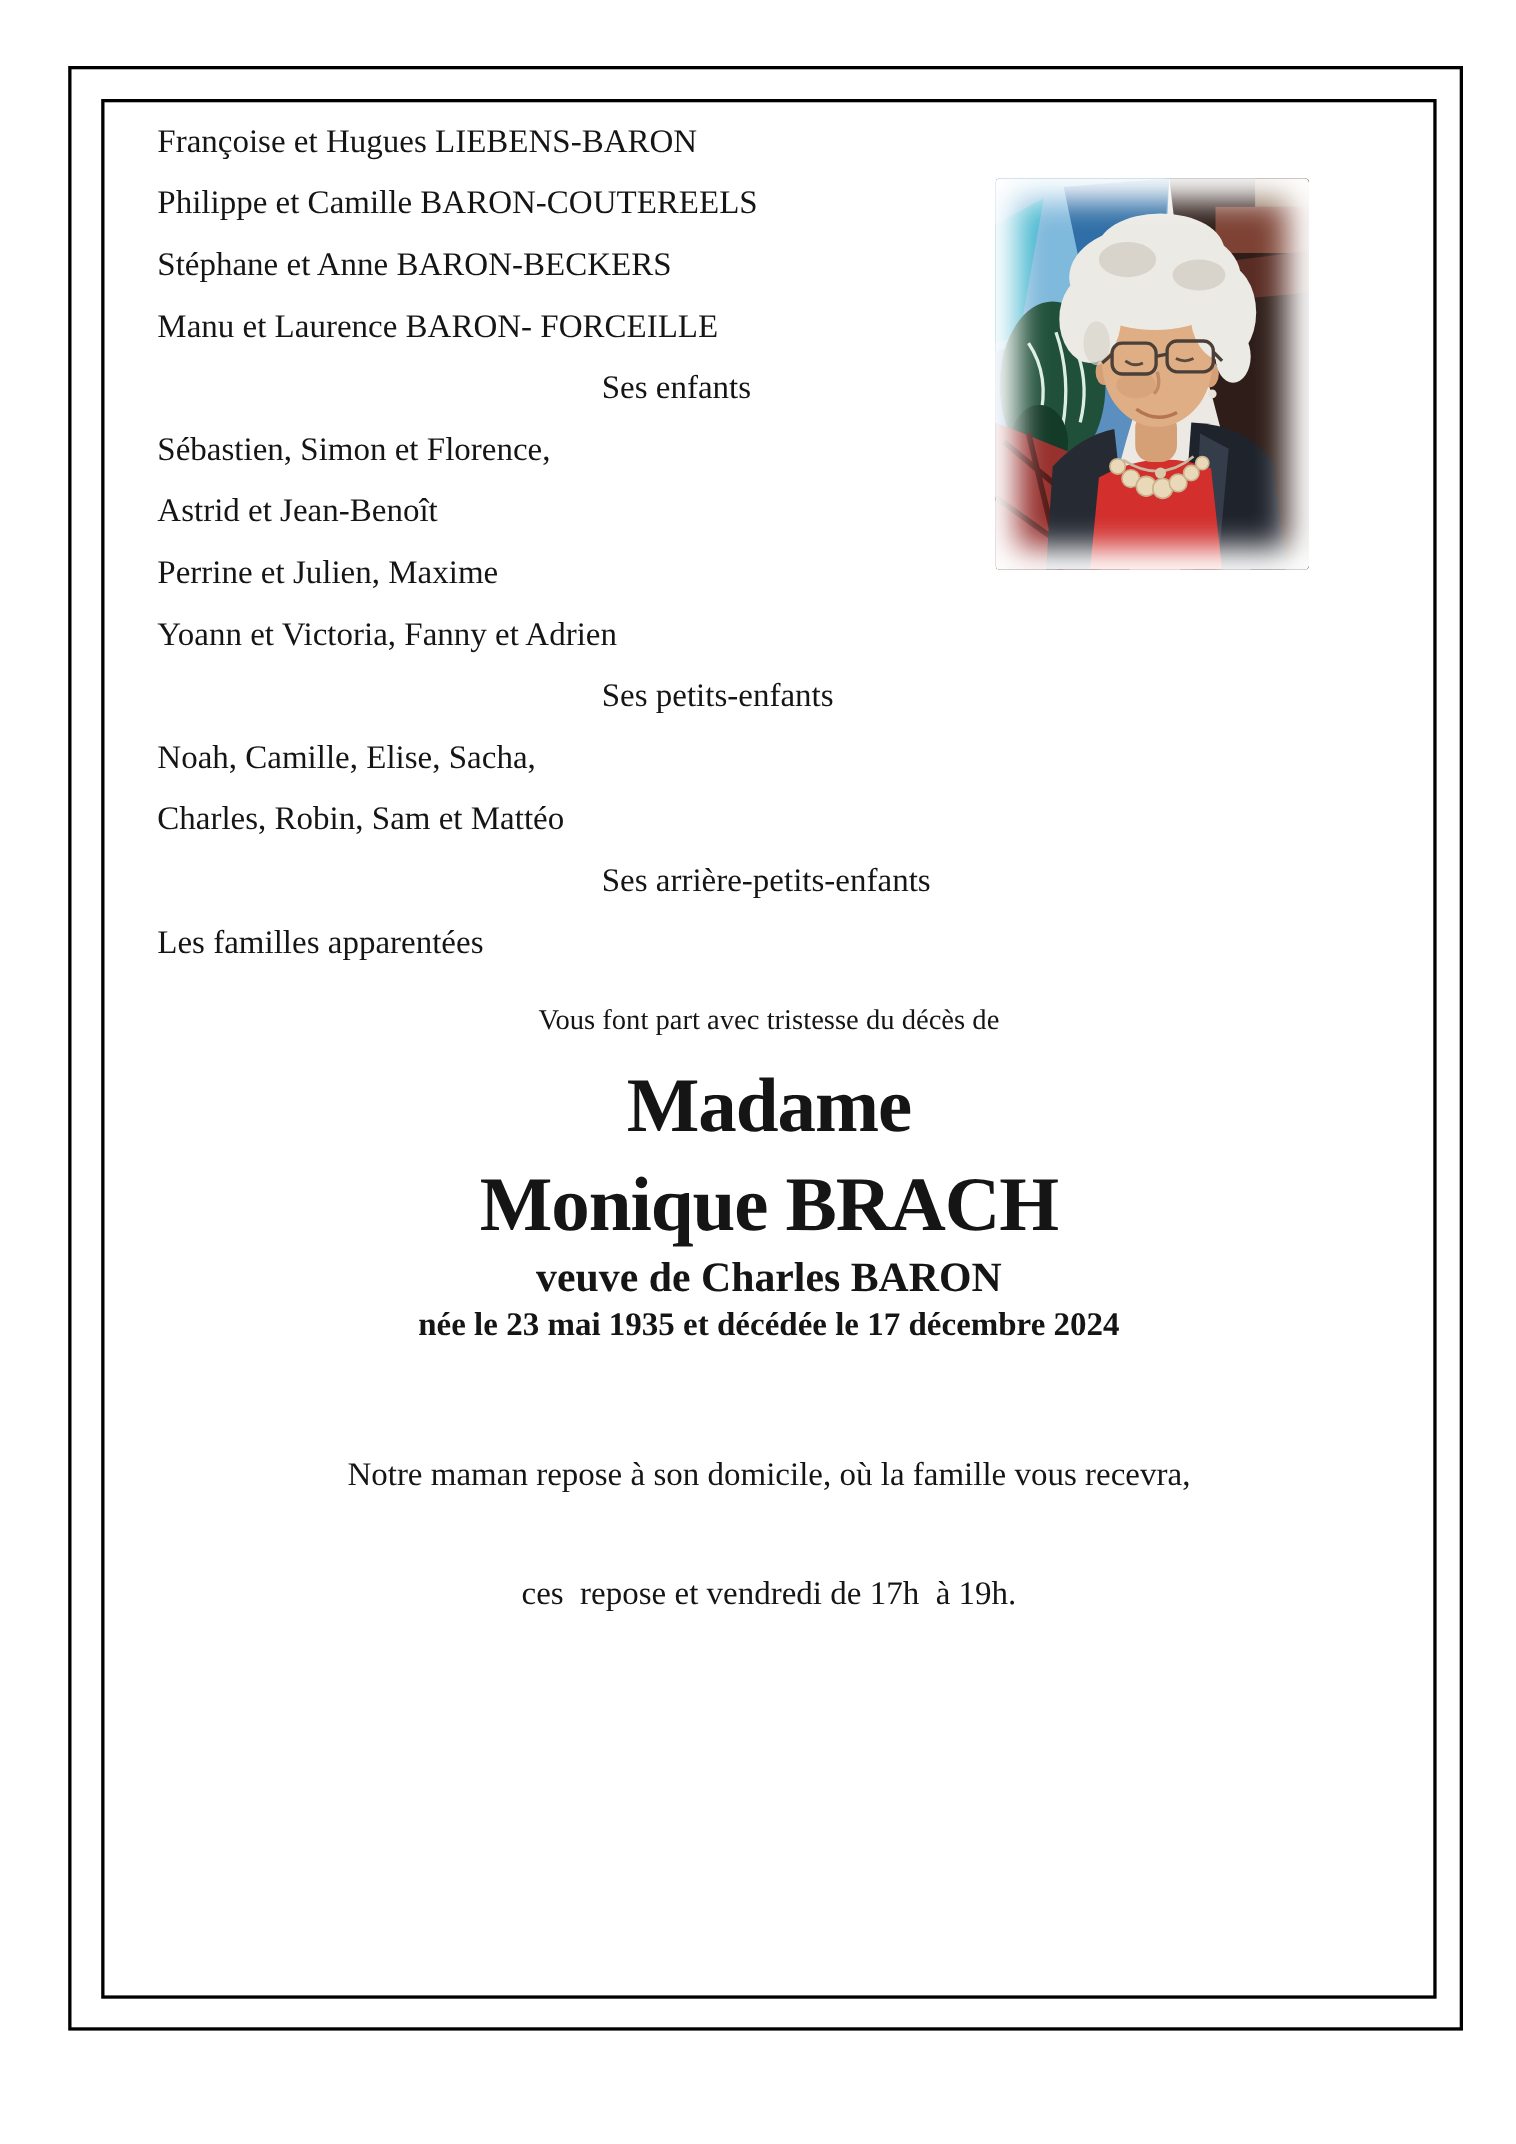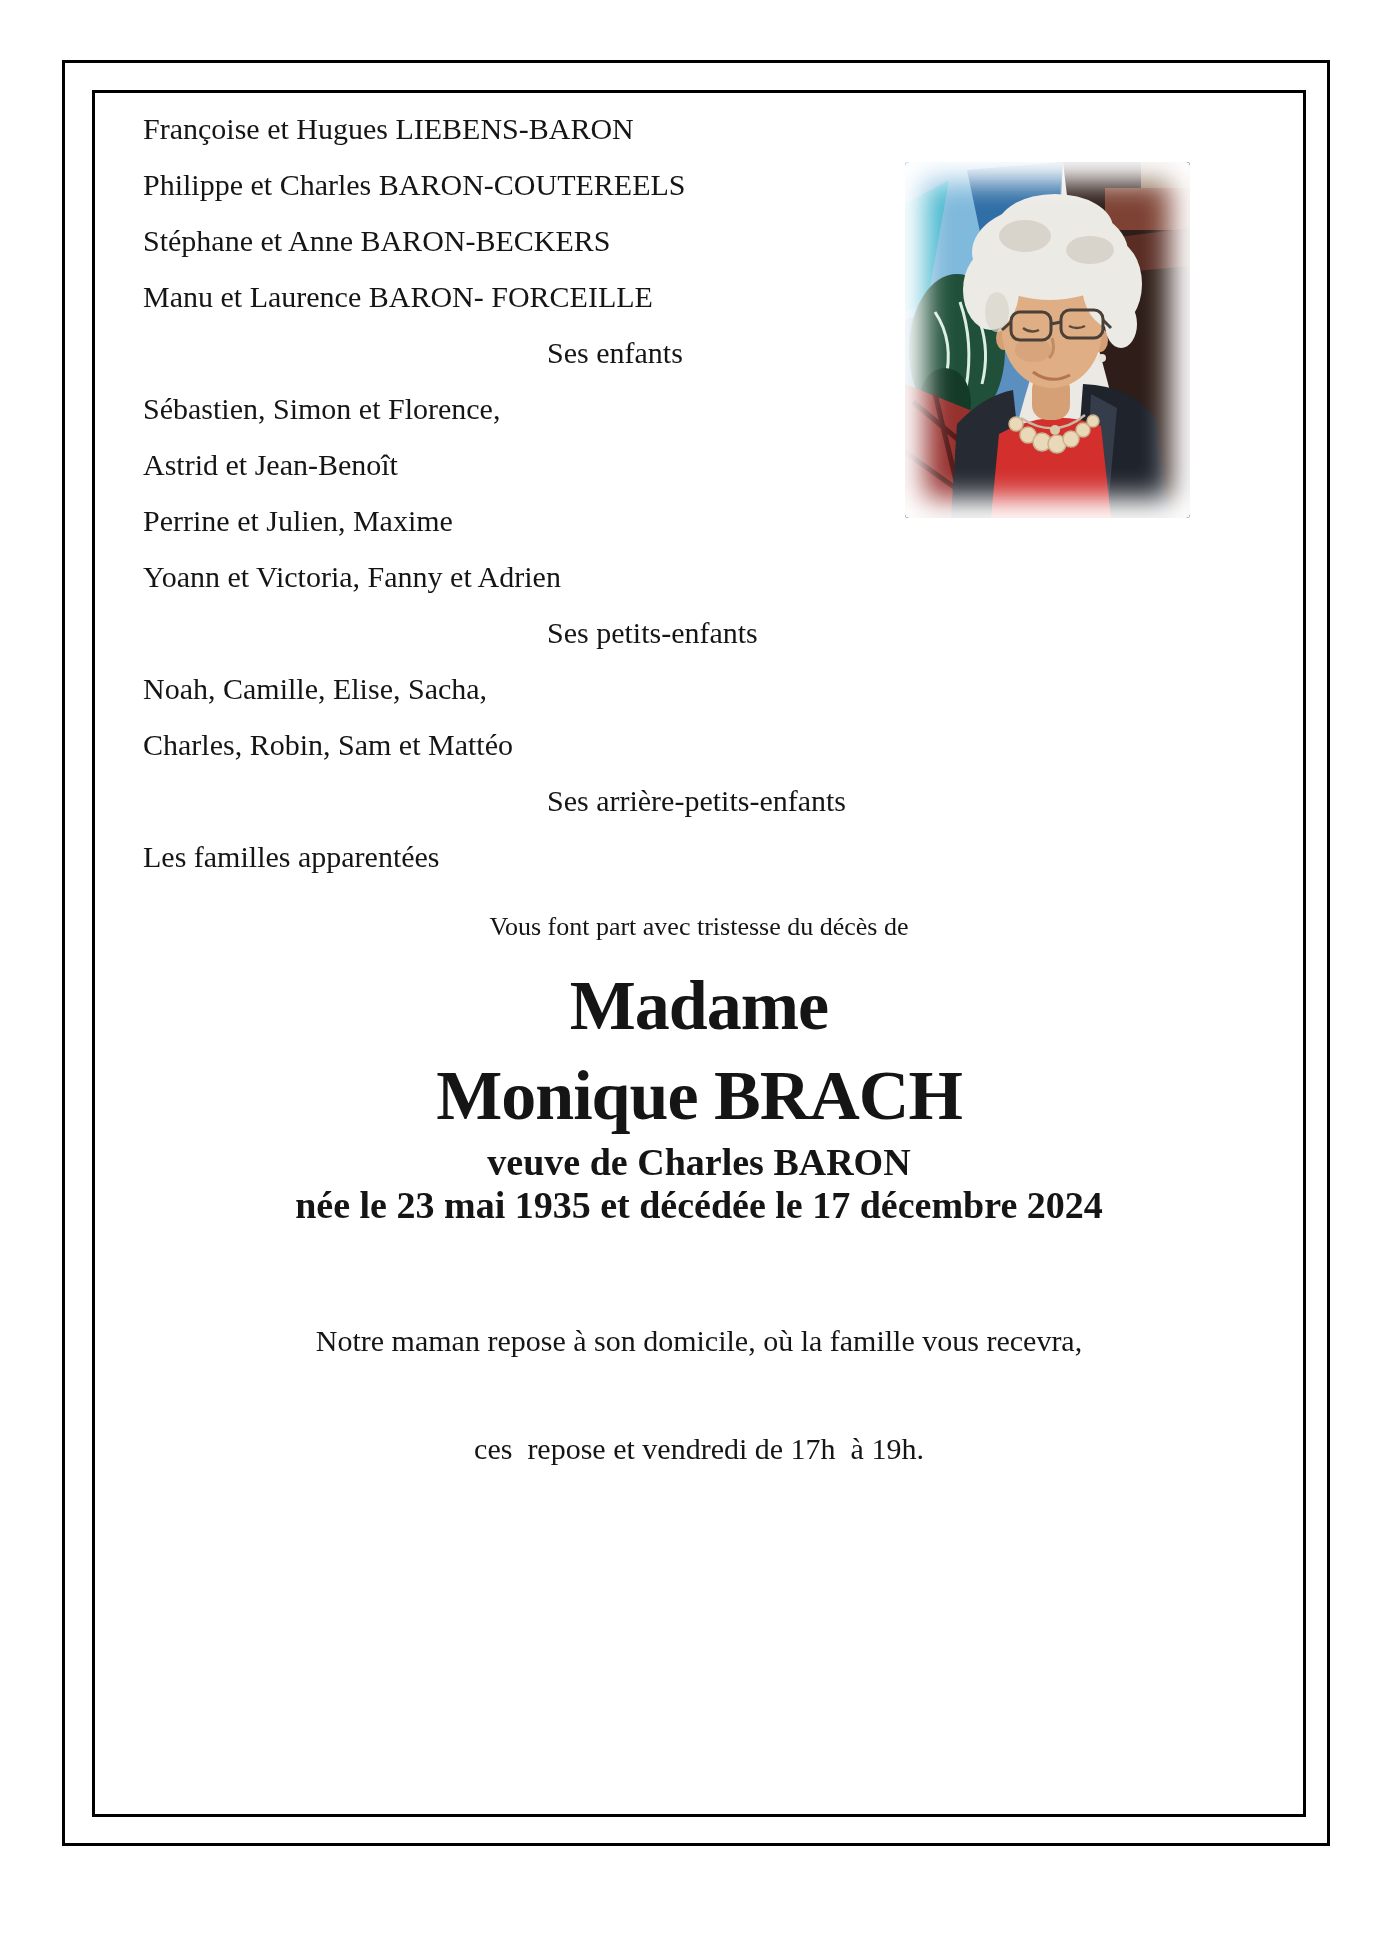--- a/index.html
+++ b/index.html
@@ -16,21 +16,21 @@
 
   .names{padding:8px 0 0 48px;font-size:30px;line-height:56px;}
   .names .line{white-space:pre-wrap;}
   .tab-label{margin-left:404px;}
 
   .center{text-align:center;}
   .intro{margin-top:22px;font-size:26px;line-height:40px;}
   .title{font-size:70px;font-weight:bold;line-height:86px;margin-top:16px;letter-spacing:-1px;}
   .title2{margin-top:4px;}
   .widow{font-size:38px;font-weight:bold;line-height:46px;}
-  .dates{font-size:38px;font-weight:bold;line-height:40px;}
+  .dates{font-size:30px;font-weight:bold;line-height:40px;}
   .para{font-size:30px;line-height:36px;margin-top:20px;white-space:pre-wrap;}
   .para.first{margin-top:26px;}
 
   .photo{position:absolute;left:810px;top:69px;width:285px;height:356px;
     border-radius:4px;overflow:hidden;}
   .photo svg{display:block;}
   .photo::after{content:"";position:absolute;inset:0;
     box-shadow:inset 0 0 28px 20px #ffffff;border-radius:4px;}
 </style>
 </head>
@@ -109,21 +109,21 @@
           <circle cx="152" cy="282" r="9"></circle>
           <circle cx="166" cy="277" r="8"></circle>
           <circle cx="178" cy="268" r="7"></circle>
           <circle cx="188" cy="259" r="6"></circle>
         </g>
       </svg>
     </div>
 
     <div class="names">
       <div class="line">Françoise et Hugues LIEBENS-BARON</div>
-      <div class="line">Philippe et Charles BARON-COUTEREELS</div>
+      <div class="line">Philippe et Camille BARON-COUTEREELS</div>
       <div class="line">Stéphane et Anne BARON-BECKERS</div>
       <div class="line">Manu et Laurence BARON- FORCEILLE</div>
       <div class="line tab-label">Ses enfants</div>
       <div class="line">Sébastien, Simon et Florence,</div>
       <div class="line">Astrid et Jean-Benoît</div>
       <div class="line">Perrine et Julien, Maxime</div>
       <div class="line">Yoann et Victoria, Fanny et Adrien</div>
       <div class="line tab-label">Ses petits-enfants</div>
       <div class="line">Noah, Camille, Elise, Sacha,</div>
       <div class="line">Charles, Robin, Sam et Mattéo</div>

